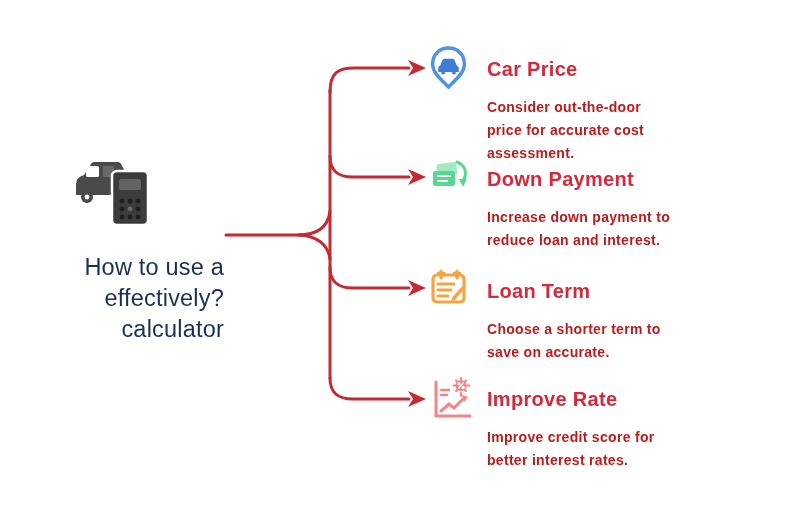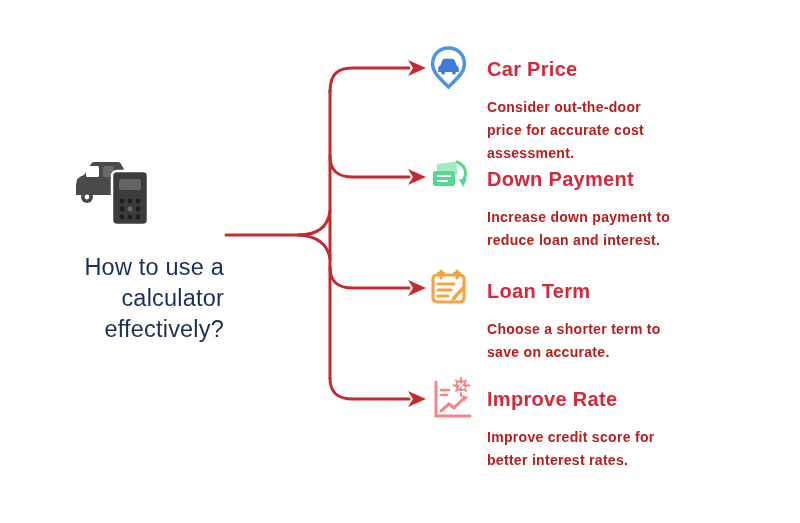--- a/index.html
+++ b/index.html
@@ -65,22 +65,22 @@
         <circle cx="68" cy="55" r="2.4" fill="#1e1e1e"></circle>
       <circle cx="52" cy="63" r="2.4" fill="#1e1e1e"></circle>
         <circle cx="60" cy="63" r="2.4" fill="#6a6a6a"></circle>
         <circle cx="68" cy="63" r="2.4" fill="#1e1e1e"></circle>
       <circle cx="52" cy="71" r="2.4" fill="#1e1e1e"></circle>
         <circle cx="60" cy="71" r="2.4" fill="#1e1e1e"></circle>
         <circle cx="68" cy="71" r="2.4" fill="#1e1e1e"></circle>
     </svg>
     <div class="topic-title">
       <div>How to use a</div>
+      <div>effectively?</div>
       <div>calculator</div>
-      <div>effectively?</div>
     </div>
   </div>
 
   <div class="item" style="top:46px;">
     <svg class="item-icon" width="37" height="43" viewBox="0 0 36 42">
       <path d="M18,2 C9,2 2.5,8.5 2.5,17.5 C2.5,25 8,30.5 18,40 C28,30.5 33.5,25 33.5,17.5 C33.5,8.5 27,2 18,2 Z" fill="none" stroke="#4F93E8" stroke-width="3.4"></path>
       <path d="M10,19 l2,-5 q0.5,-1.5 2,-1.5 h8 q1.5,0 2,1.5 l2,5 q2,0.5 2,2.5 v4 h-3 v2 h-3.4 v-2 h-7.2 v2 h-3.4 v-2 h-3 v-4 q0,-2 2,-2.5 z" fill="#3F7BDB"></path>
     </svg>
     <div class="item-title">Car Price</div>
     <div class="item-desc">

